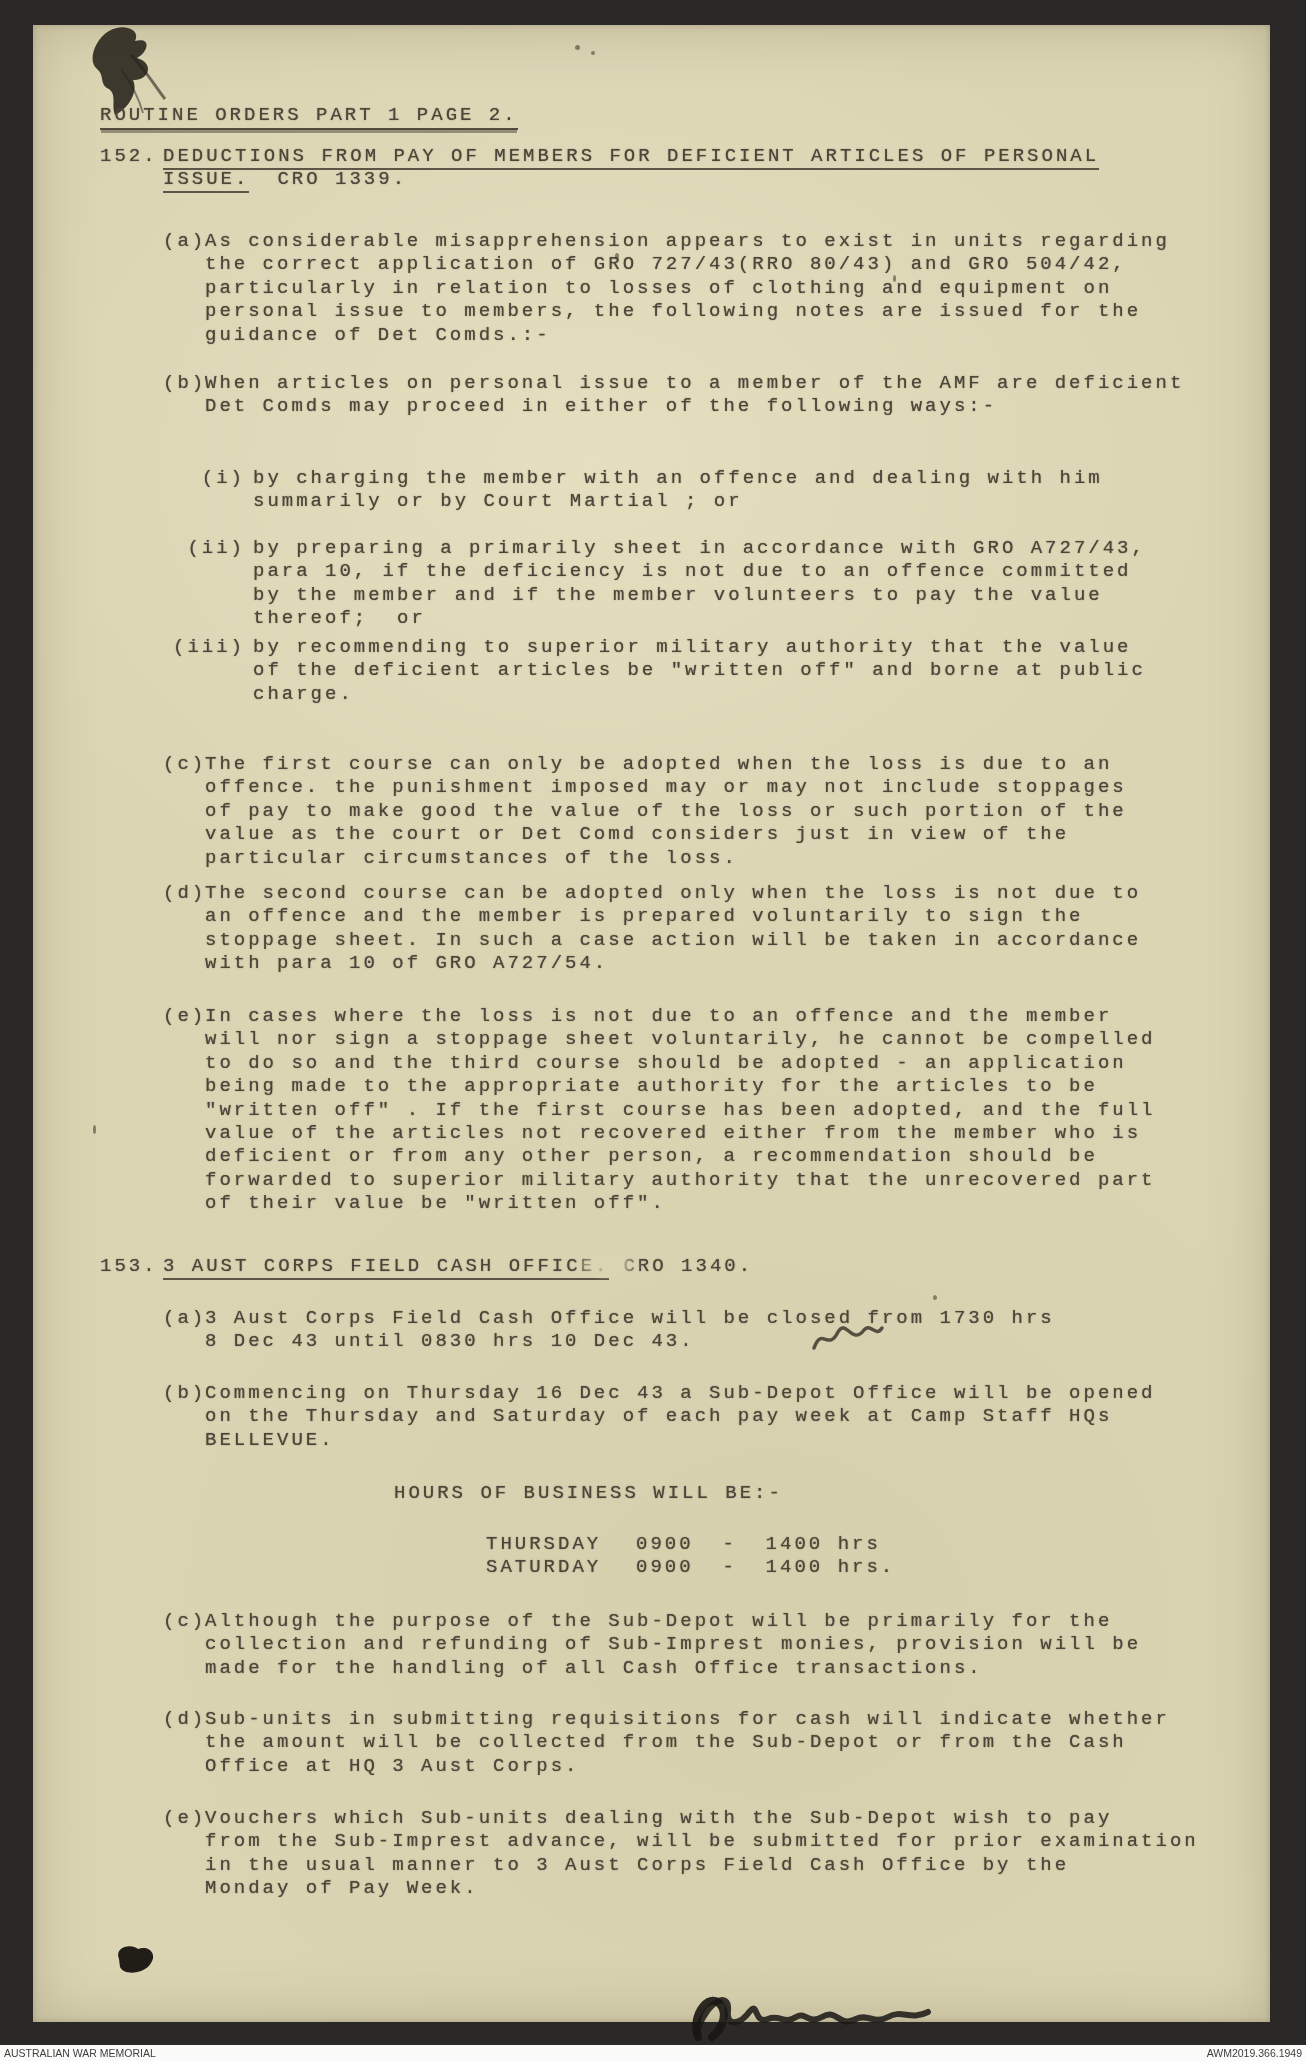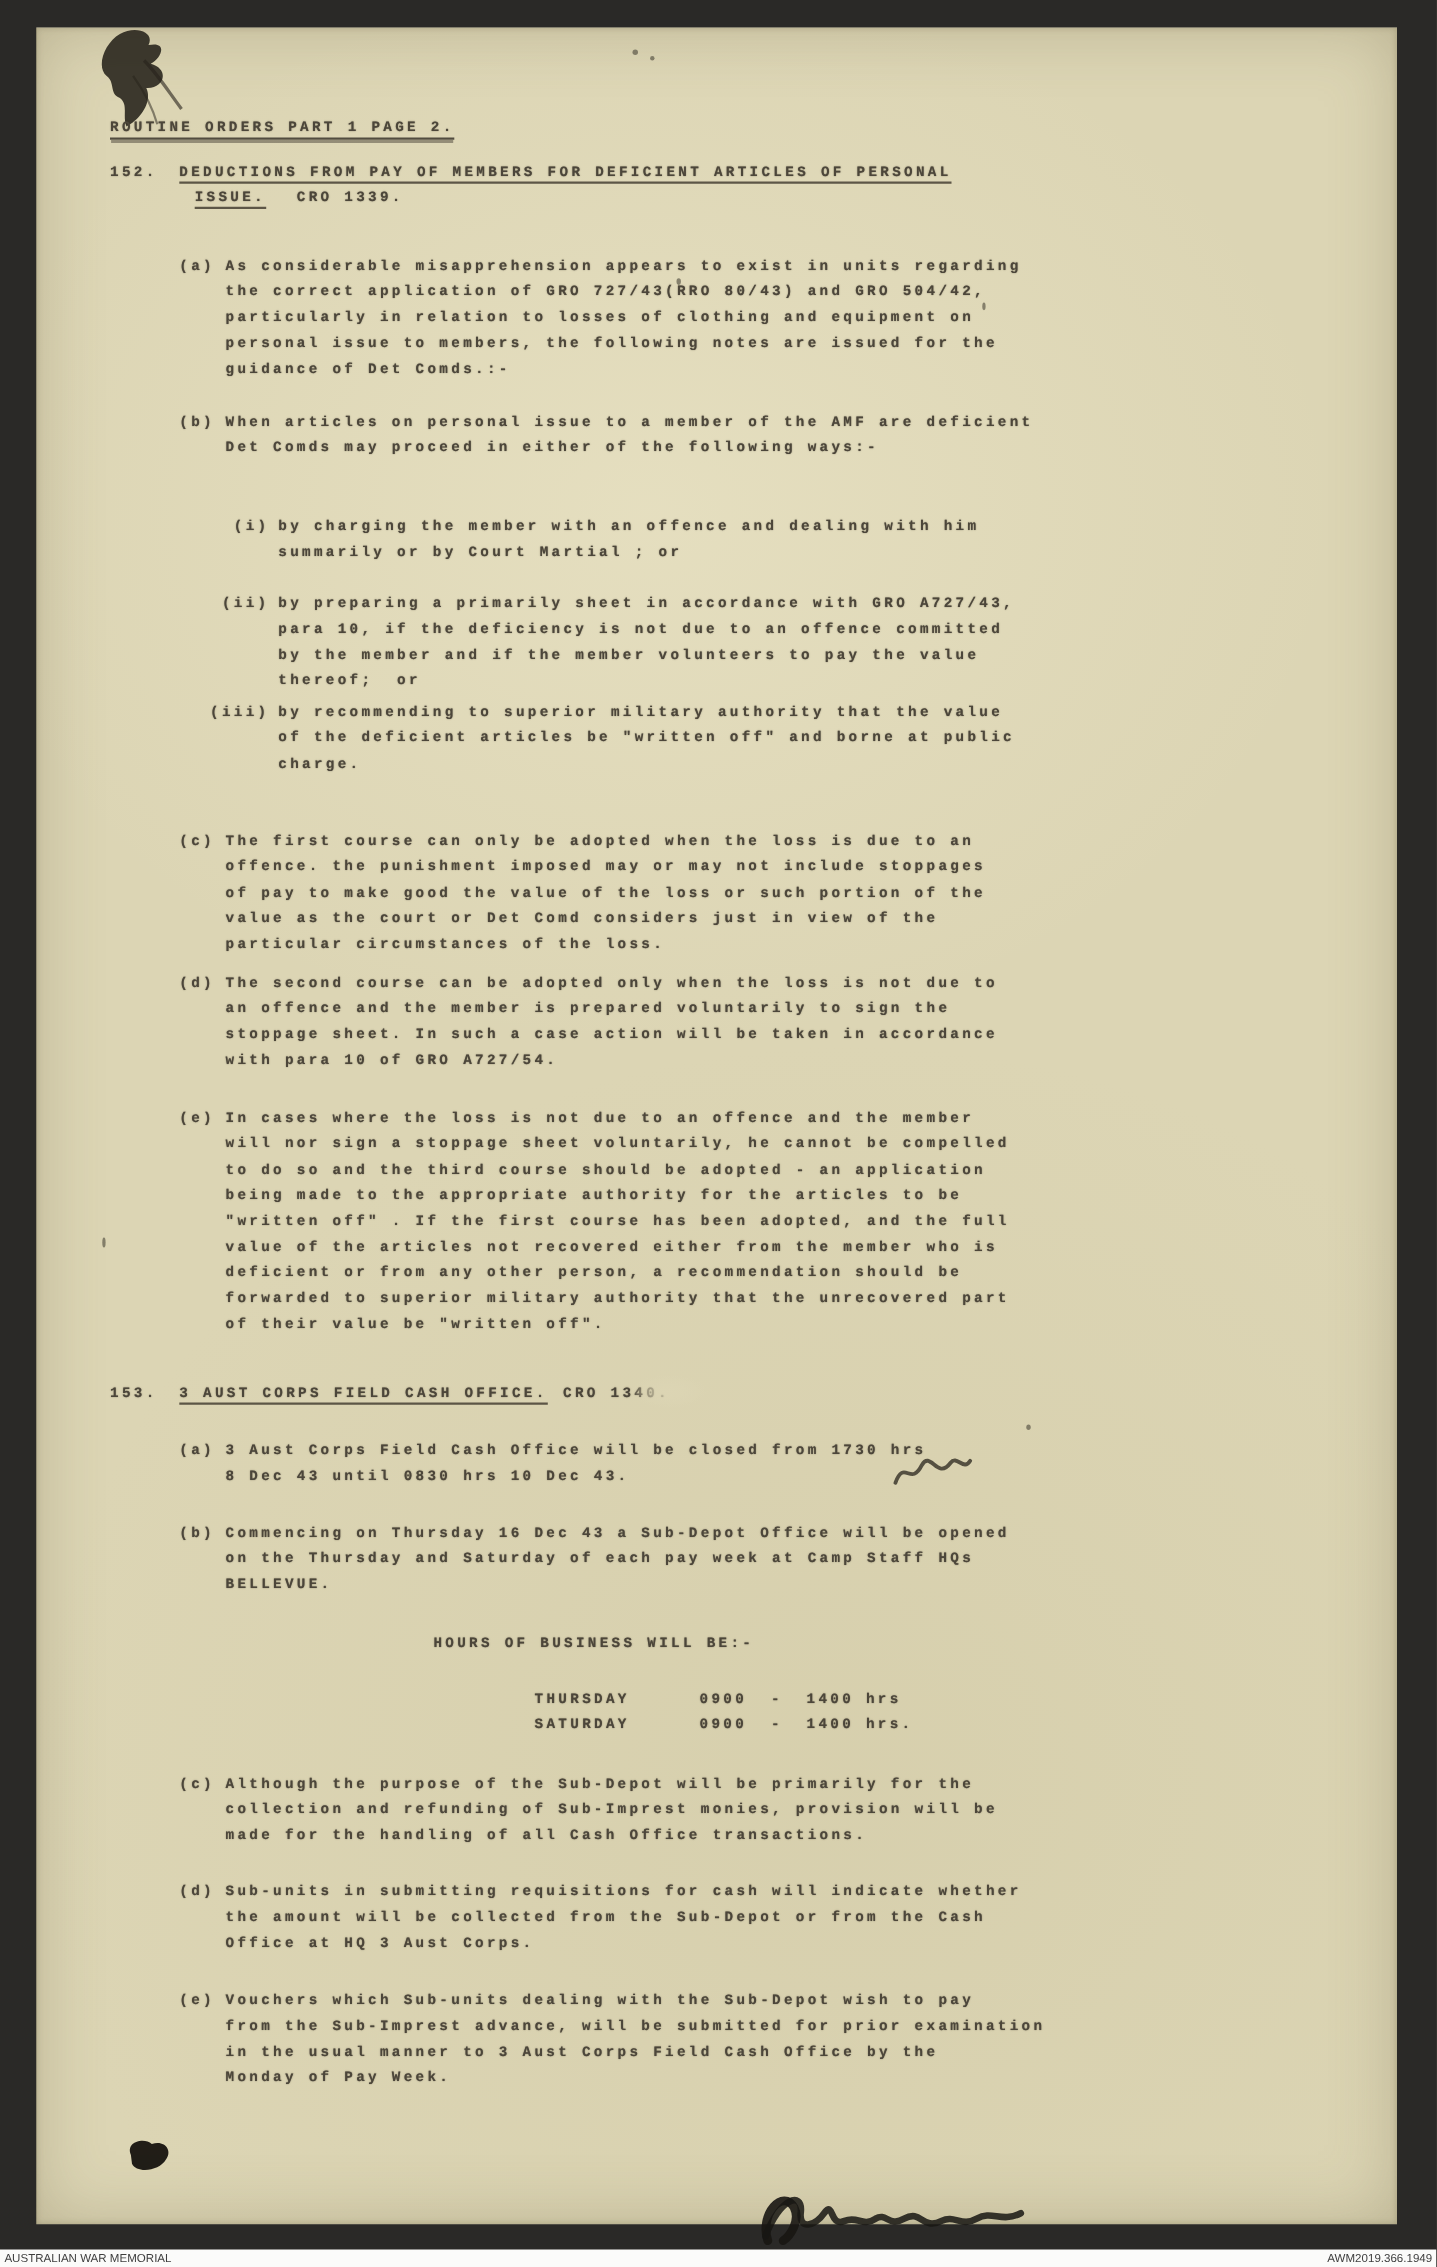--- a/index.html
+++ b/index.html
@@ -4,21 +4,21 @@
 <style>
   html,body{margin:0;padding:0;background:#1e1d1b;}
   .canvas{position:relative;width:1306px;height:2061px;background:#2a2927;overflow:hidden;
           font-family:"Liberation Mono","DejaVu Sans Mono",monospace;}
   .paper{position:absolute;left:33px;top:25px;width:1237px;height:1997px;
          background:
            radial-gradient(ellipse 900px 700px at 45% 22%, rgba(240,234,205,.45), rgba(240,234,205,0) 70%),
            radial-gradient(ellipse 1000px 900px at 60% 80%, rgba(205,197,160,.35), rgba(205,197,160,0) 75%),
            #dcd5b4;
          box-shadow: inset 0 0 60px rgba(110,100,70,.30), inset 0 0 6px rgba(110,100,70,.35);}
-  .tw{position:absolute;color:#4c463a;font-size:13px;font-weight:700;letter-spacing:3px;
+  .tw{position:absolute;color:#4c463a;font-size:19px;font-weight:400;letter-spacing:3px;
       line-height:23.4px;text-shadow:0 0 1.2px rgba(70,63,50,.75);}
   .lines{white-space:pre;}
   .para{left:130px;width:1085px;}
   .para .plabel{position:absolute;left:0;top:0;}
   .para .lines{margin-left:42px;}
   .sub{left:130px;width:1085px;}
   .sub .slabel{position:absolute;left:0;top:0;width:82px;text-align:right;white-space:pre;}
   .sub .lines{margin-left:90px;}
   .u{border-bottom:2.5px solid rgba(60,54,43,.8);padding-bottom:1px;}
   .u2{border-bottom:2.5px solid rgba(58,52,42,.85);box-shadow:0 4px 0 -1px rgba(58,52,42,.45);padding-bottom:2px;}
@@ -48,21 +48,21 @@
       <path d="M40 44 C50 58 58 74 62 88" stroke="#26221a" stroke-width="2" fill="none" opacity="0.5"></path>
     </svg>
 
     <div class="tw" style="left:67px;top:79px">
       <span class="u2">ROUTINE ORDERS PART 1 PAGE 2.</span>
     </div>
 
     <div class="tw" style="left:67px;top:120px">
       <span class="sec-num">152.</span><span class="u">DEDUCTIONS FROM PAY OF MEMBERS FOR DEFICIENT ARTICLES OF PERSONAL</span>
     </div>
-    <div class="tw" style="left:144px;top:143px">
+    <div class="tw" style="left:130px;top:143px">
       <span class="u">ISSUE.</span><span class="title-rest">CRO 1339.</span>
     </div>
 
     <div class="tw para" style="top:205px">
       <span class="plabel">(a)</span>
       <div class="lines">As considerable misapprehension appears to exist in units regarding
 the correct application of GRO 727/43(RRO 80/43) and GRO 504/42,
 particularly in relation to losses of clothing and equipment on
 personal issue to members, the following notes are issued for the
 guidance of Det Comds.:-</div>

